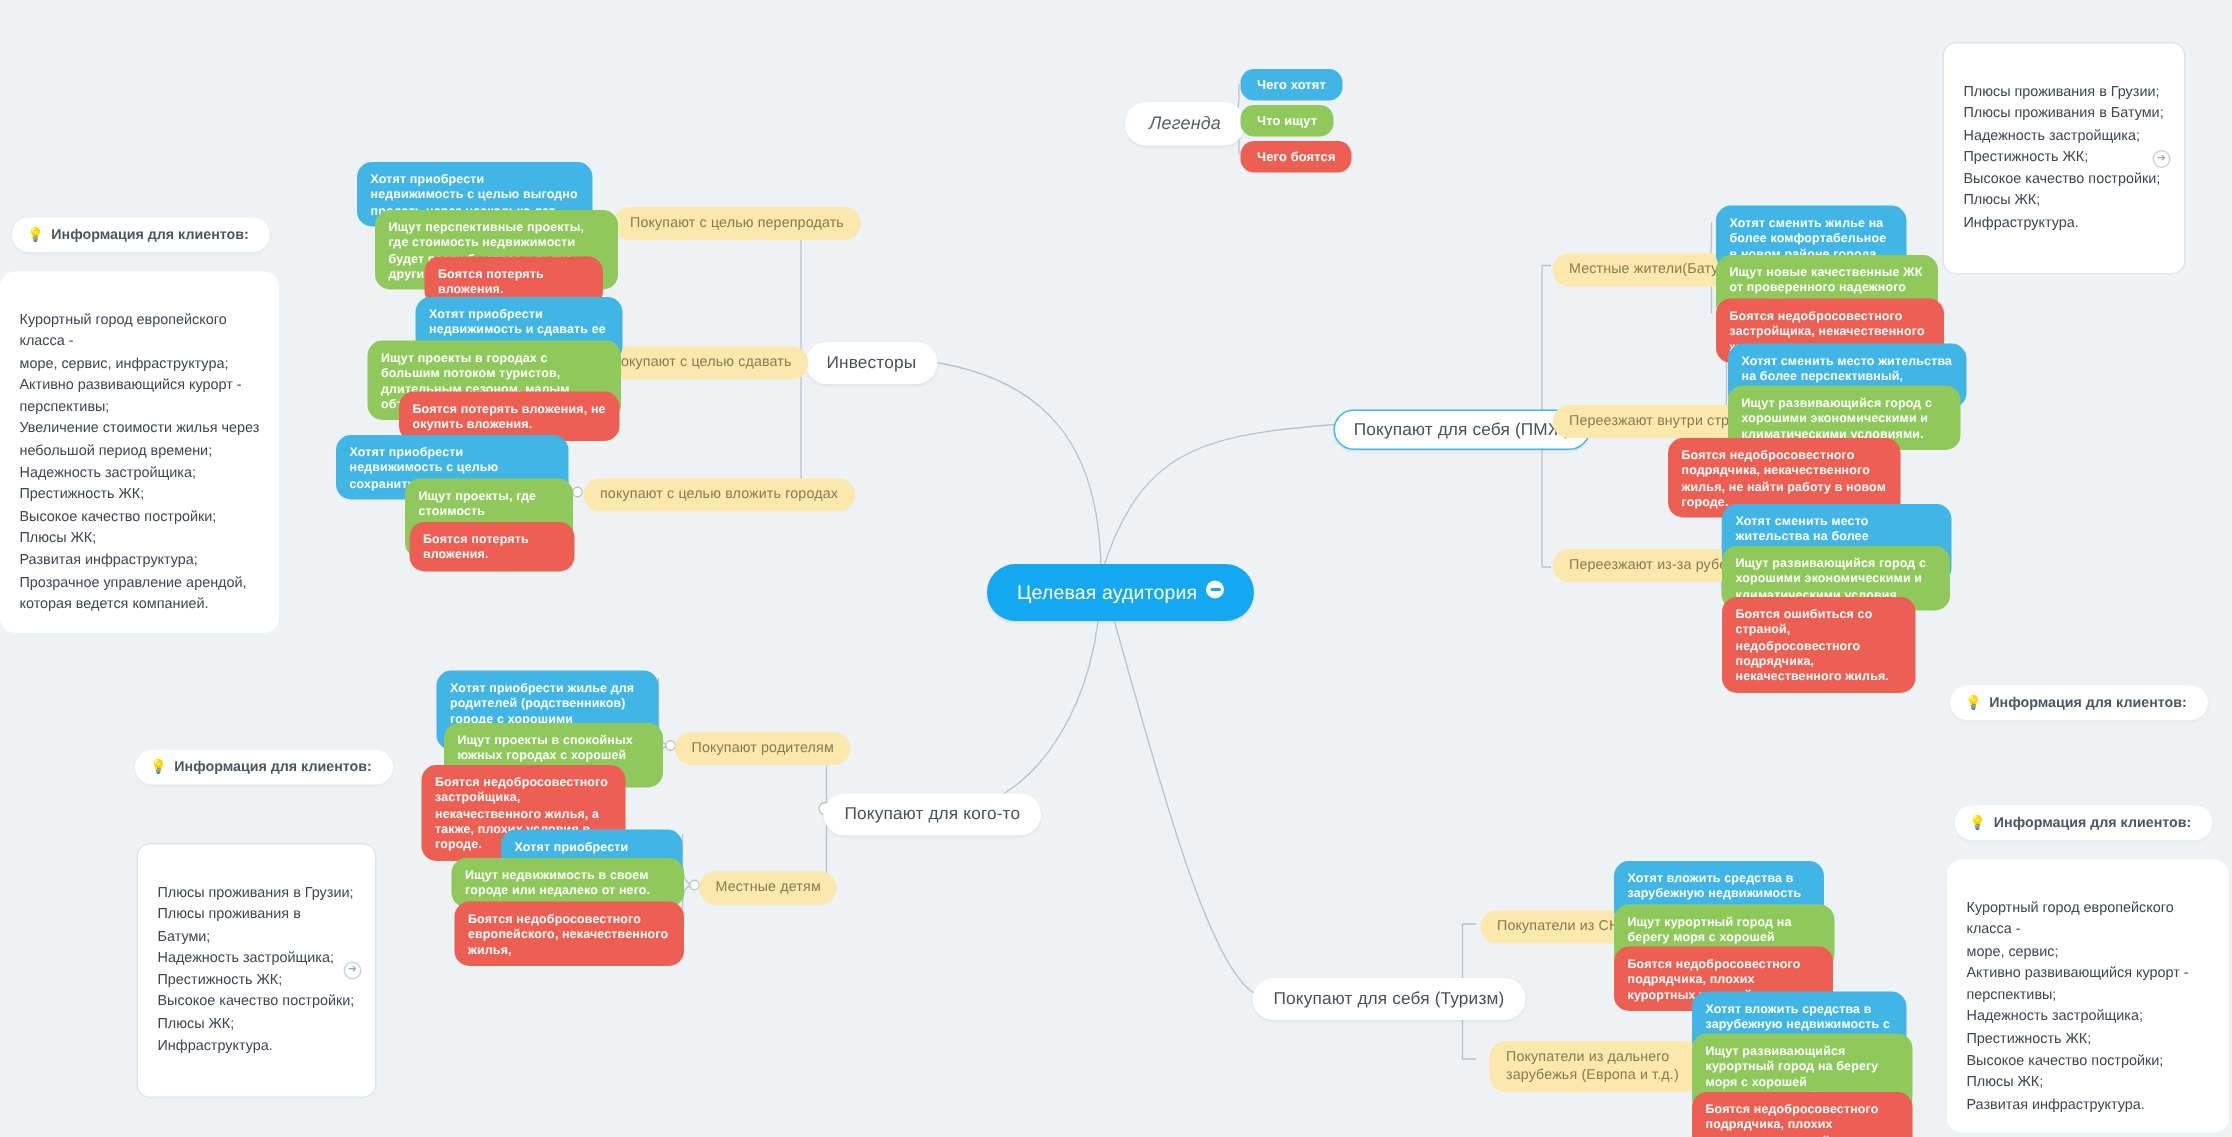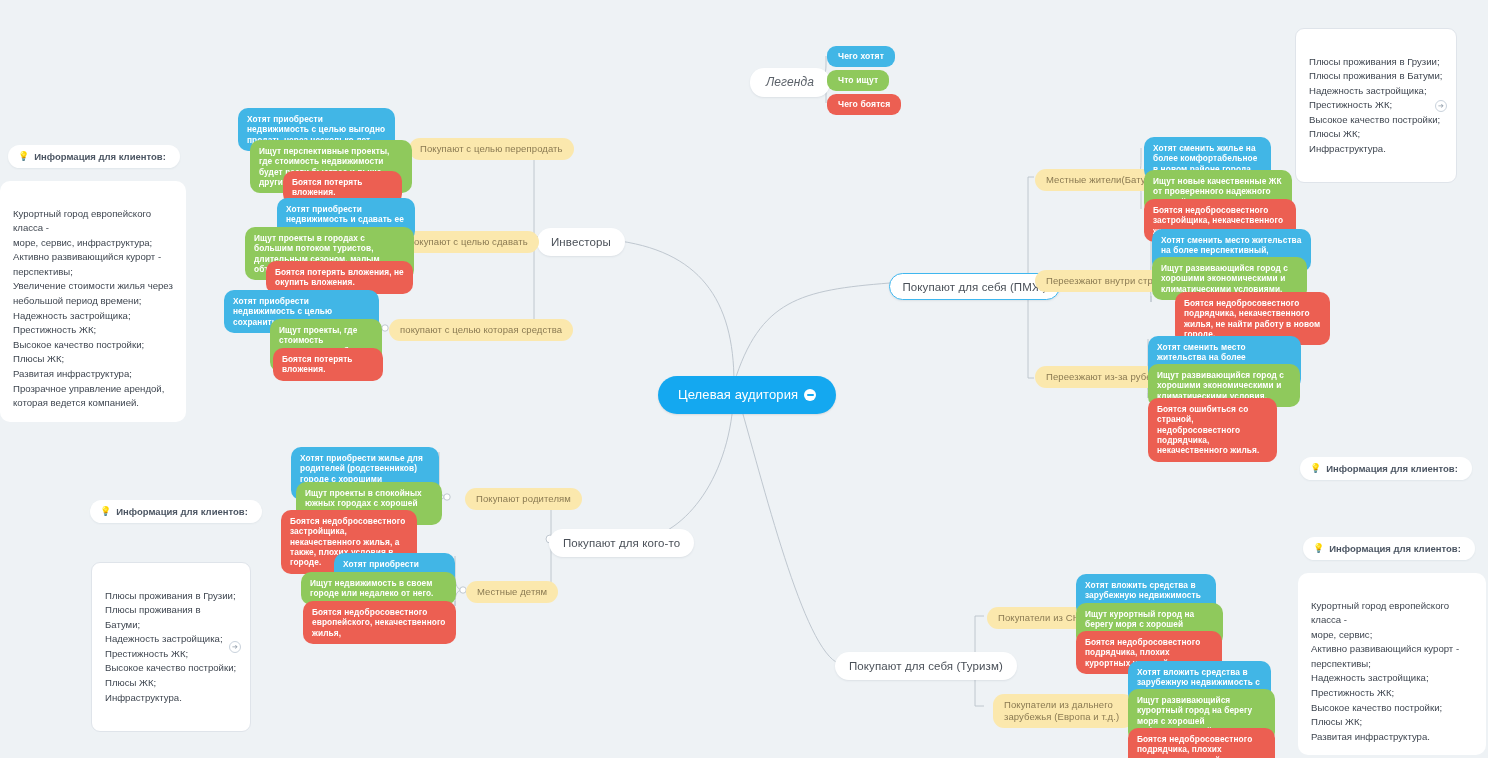--- a/index.html
+++ b/index.html
@@ -33,21 +33,21 @@
   }
 
   
   .n-root {
     background: #14a8f0;
     color: #ffffff;
     border-radius: 22px;
     font-size: 13px;
     padding: 11px 20px;
     box-shadow: 0 1px 2px rgba(0,0,0,.10);
-    display: flex; align-items: center; gap: 6px;
+    display: flex; gap: 6px;
     white-space: nowrap;
   }
   .collapse-dot {
     display: inline-block;
     width: 12px; height: 12px;
     border-radius: 50%;
     background: #ffffff;
     position: relative;
     flex: none;
   }
@@ -282,21 +282,21 @@
     <span>Инвесторы</span>
   </div>
 
   <div class="node n-sub" style="left:409px; top:138px;">
     <span>Покупают с целью перепродать</span>
   </div>
   <div class="node n-sub" style="left:396px; top:231px;">
     <span>Покупают с целью  сдавать</span>
   </div>
   <div class="node n-sub" style="left:389px; top:319px;">
-    <span>покупают с целью которая средства</span>
+    <span>покупают с целью вложить городах</span>
   </div>
 
   <div class="node n-want" style="left:238px; top:108px; width:157px;">
     <span>Хотят приобрести недвижимость с целью выгодно продать через несколько лет.</span>
   </div>
   <div class="node n-seek" style="left:250px; top:140px; width:162px;">
     <span>Ищут перспективные проекты, где стоимость недвижимости будет расти быстрее и выше других.</span>
   </div>
   <div class="node n-fear" style="left:283px; top:171px; width:119px;">
     <span>Боятся потерять вложения.</span>
@@ -345,39 +345,39 @@
   <div class="node n-fear" style="left:1144px; top:199px; width:152px;">
     <span>Боятся недобросовестного застройщика, некачественного жилья.</span>
   </div>
 
   <div class="node n-want" style="left:1152px; top:229px; width:159px;">
     <span>Хотят сменить место жительства на более перспективный, комфортный город.</span>
   </div>
   <div class="node n-seek" style="left:1152px; top:257px; width:155px;">
     <span>Ищут развивающийся город с хорошими экономическими и климатическими условиями.</span>
   </div>
-  <div class="node n-fear" style="left:1175px; top:292px; width:155px;">
+  <div class="node n-fear" style="left:1112px; top:292px; width:155px;">
     <span>Боятся недобросовестного подрядчика, некачественного жилья, не найти работу в новом городе.</span>
   </div>
 
   <div class="node n-want" style="left:1148px; top:336px; width:153px;">
     <span>Хотят сменить место жительства на более перспективную, комфортную страну.</span>
   </div>
   <div class="node n-seek" style="left:1148px; top:364px; width:152px;">
     <span>Ищут развивающийся город с хорошими экономическими и климатическими условия.</span>
   </div>
   <div class="node n-fear" style="left:1148px; top:398px; width:129px;">
     <span>Боятся ошибиться со страной, недобросовестного подрядчика, некачественного жилья.</span>
   </div>
 
   <div class="node n-branch" style="left:549px; top:529px;">
     <span>Покупают для кого-то</span>
   </div>
 
-  <div class="node n-sub" style="left:465px; top:488px;">
+  <div class="node n-sub" style="left:450px; top:488px;">
     <span>Покупают родителям</span>
   </div>
   <div class="node n-sub" style="left:466px; top:581px;">
     <span>Местные детям</span>
   </div>
 
   <div class="node n-want" style="left:291px; top:447px; width:148px;">
     <span>Хотят приобрести жилье для родителей (родственников)  городе с хорошими климатическими условиями.</span>
   </div>
   <div class="node n-seek" style="left:296px; top:482px; width:146px;">

